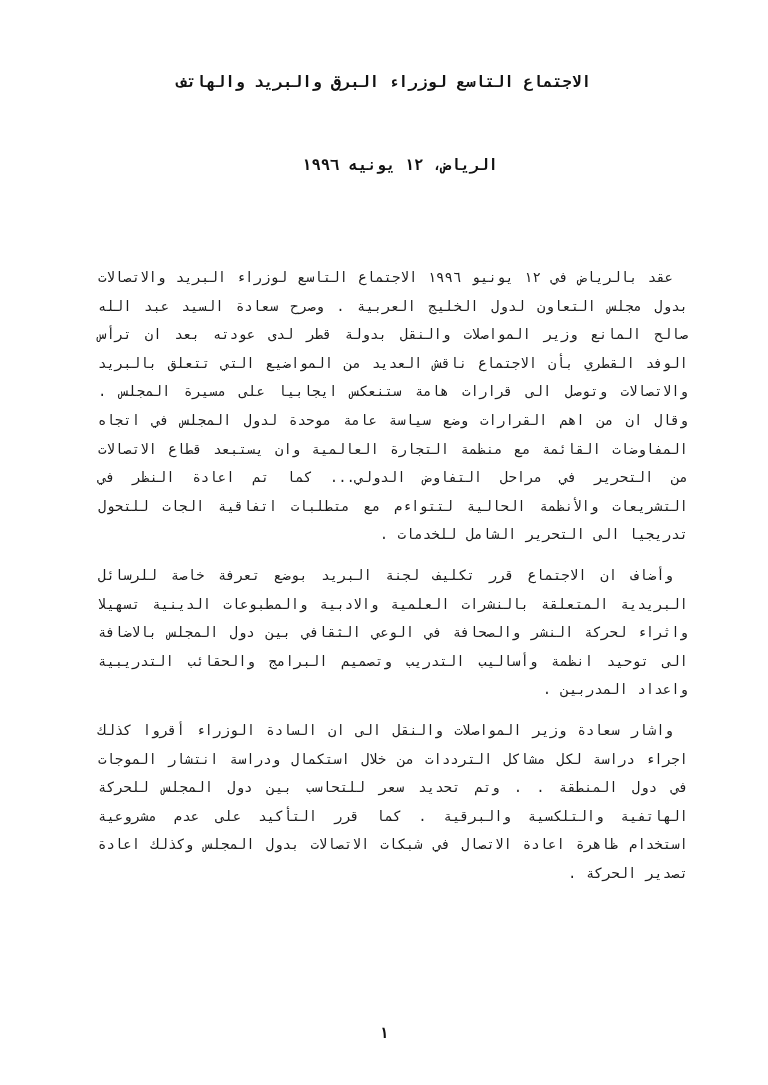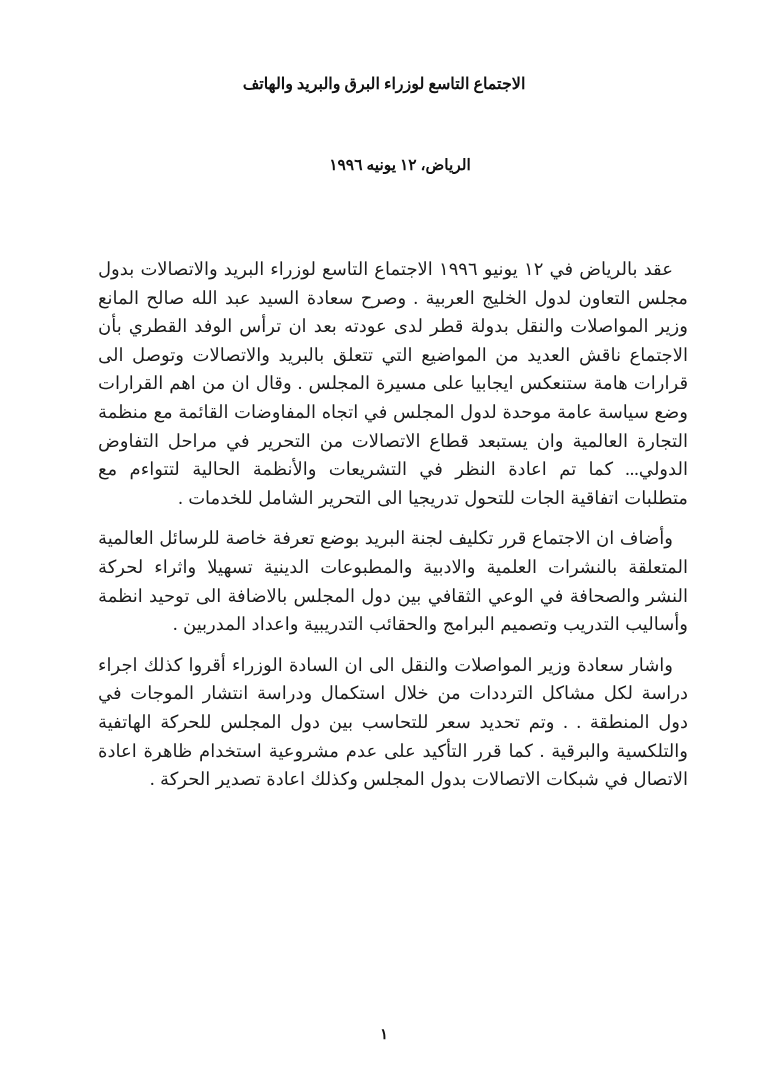--- a/index.html
+++ b/index.html
@@ -6,21 +6,21 @@
     margin: 0;
     padding: 0;
     background: #ffffff;
   }
   .page {
     position: relative;
     width: 768px;
     height: 1085px;
     background: #ffffff;
     overflow: hidden;
-    font-family: Liberation Serif, serif;
+    font-family: Liberation Mono, monospace;
     direction: rtl;
   }
   .title-block {
     position: absolute;
     top: 68px;
     left: 0;
     right: 0;
     text-align: center;
     color: #111111;
   }
@@ -42,22 +42,22 @@
     margin-left: 32px;
   }
   .body-block {
     position: absolute;
     top: 252px;
     right: 80px;
     width: 590px;
     color: #1c1c1c;
   }
   .body-block p {
-    margin: 3px 0 12px 0;
-    font-size: 18px;
+    margin: 12px 0 12px 0;
+    font-size: 14px;
     line-height: 28.6px;
     text-align: justify;
     text-indent: 15px;
     word-spacing: 1px;
   }
   .page-number {
     position: absolute;
     bottom: 42px;
     left: 0;
     right: 0;
@@ -73,19 +73,19 @@
 <div class="page">
 
   <div class="title-block">
     <div class="title-line">الاجتماع التاسع لوزراء البرق والبريد والهاتف</div>
   </div>
 
   <div class="dateline">الرياض، ١٢ يونيه ١٩٩٦</div>
 
   <div class="body-block">
     <p>عقد بالرياض في ١٢ يونيو ١٩٩٦ الاجتماع التاسع لوزراء البريد والاتصالات بدول مجلس التعاون لدول الخليج العربية . وصرح سعادة السيد عبد الله صالح المانع وزير المواصلات والنقل بدولة قطر لدى عودته بعد ان ترأس الوفد القطري بأن الاجتماع ناقش العديد من المواضيع التي تتعلق بالبريد والاتصالات وتوصل الى قرارات هامة ستنعكس ايجابيا على مسيرة المجلس . وقال ان من اهم القرارات وضع سياسة عامة موحدة لدول المجلس في اتجاه المفاوضات القائمة مع منظمة التجارة العالمية وان يستبعد قطاع الاتصالات من التحرير في مراحل التفاوض الدولي... كما تم اعادة النظر في التشريعات والأنظمة الحالية لتتواءم مع متطلبات اتفاقية الجات للتحول تدريجيا الى التحرير الشامل للخدمات .</p>
-    <p>وأضاف ان الاجتماع قرر تكليف لجنة البريد بوضع تعرفة خاصة للرسائل العالمية المتعلقة بالنشرات العلمية والادبية والمطبوعات الدينية تسهيلا واثراء لحركة النشر والصحافة في الوعي الثقافي بين دول المجلس بالاضافة الى توحيد انظمة وأساليب التدريب وتصميم البرامج والحقائب التدريبية واعداد المدربين .</p>
+    <p>وأضاف ان الاجتماع قرر تكليف لجنة البريد بوضع تعرفة خاصة للرسائل البريدية المتعلقة بالنشرات العلمية والادبية والمطبوعات الدينية تسهيلا واثراء لحركة النشر والصحافة في الوعي الثقافي بين دول المجلس بالاضافة الى توحيد انظمة وأساليب التدريب وتصميم البرامج والحقائب التدريبية واعداد المدربين .</p>
     <p>واشار سعادة وزير المواصلات والنقل الى ان السادة الوزراء أقروا كذلك اجراء دراسة لكل مشاكل الترددات من خلال استكمال ودراسة انتشار الموجات في دول المنطقة . . وتم تحديد سعر للتحاسب بين دول المجلس للحركة الهاتفية والتلكسية والبرقية . كما قرر التأكيد على عدم مشروعية استخدام ظاهرة اعادة الاتصال في شبكات الاتصالات بدول المجلس وكذلك اعادة تصدير الحركة .</p>
   </div>
 
   <div class="page-number">١</div>
 
 </div>
 
 </body></html>

